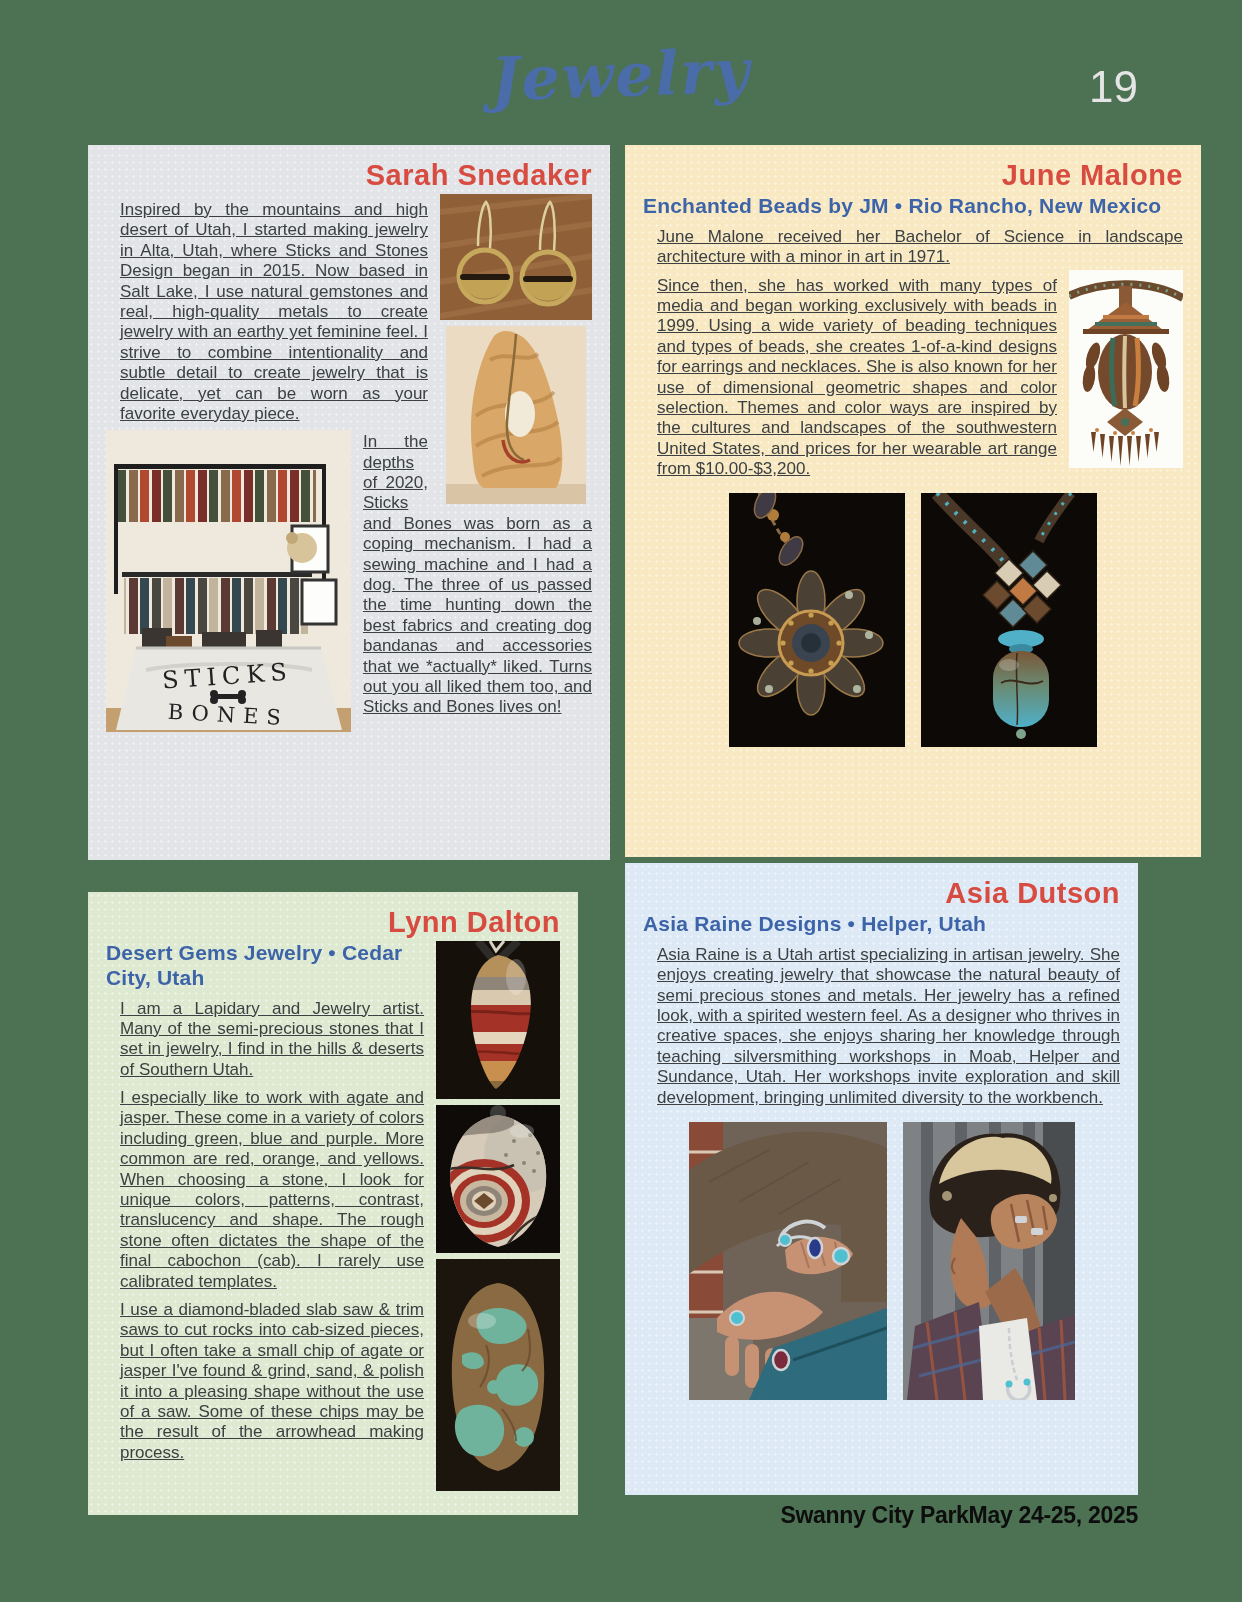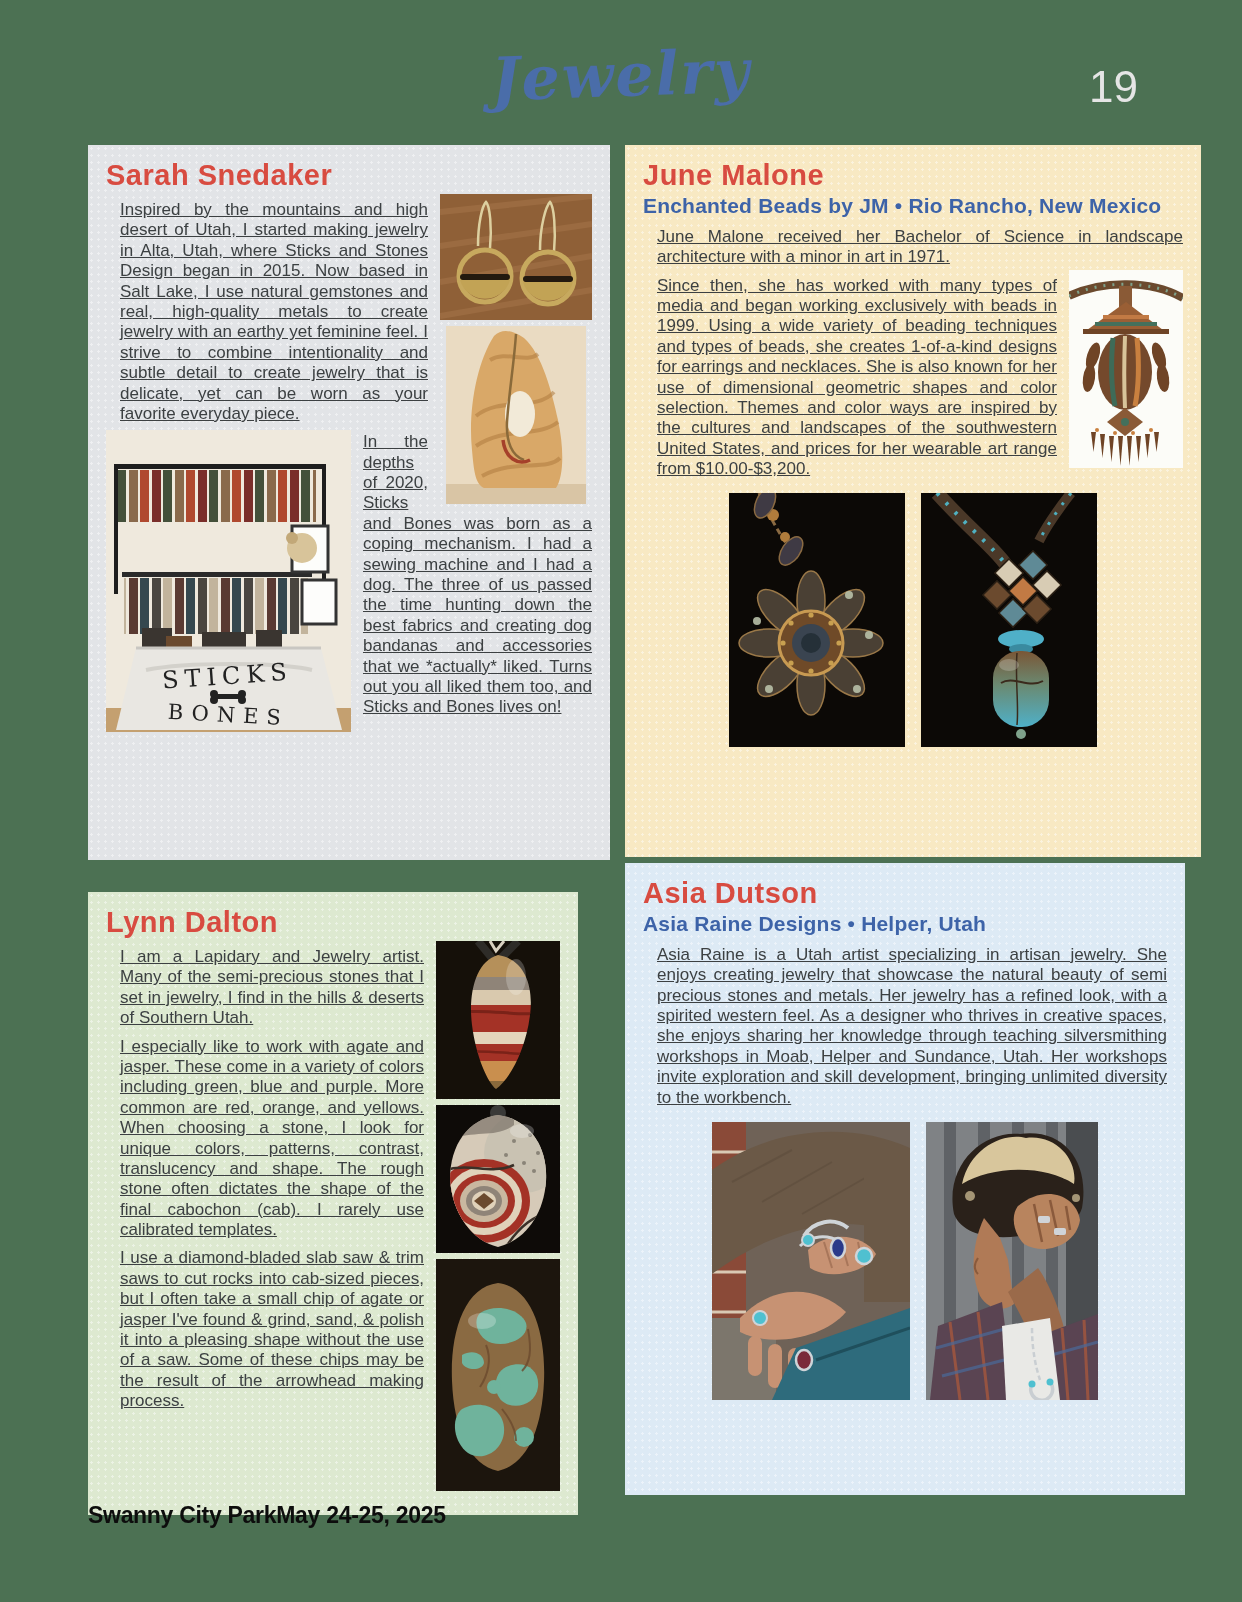--- a/index.html
+++ b/index.html
@@ -8,31 +8,31 @@
   .page-title{position:absolute;top:40px;left:0;width:1242px;text-align:center;
     font-family:"DejaVu Serif",serif;font-style:italic;font-weight:bold;font-size:60px;
     color:#4a6da9;transform:rotate(-2deg);letter-spacing:2px;}
   .page-number{position:absolute;top:62px;right:104px;font-size:44px;color:#e5e5e5;}
   .box{position:absolute;box-sizing:border-box;padding:14px 18px 14px 18px;overflow:hidden;
     background-image:radial-gradient(rgba(255,255,255,0.45) 1px, rgba(0,0,0,0) 1.1px);
     background-size:7px 7px;}
   .box-sarah{left:88px;top:145px;width:522px;height:715px;background-color:#e2e4e7;}
   .box-june {left:625px;top:145px;width:576px;height:712px;background-color:#f8e9c3;}
   .box-lynn {left:88px;top:892px;width:490px;height:623px;background-color:#dde9d0;}
-  .box-asia {left:625px;top:863px;width:560px;height:632px;background-color:#ddeaf5;}
-  .artist-name{margin:0 0 2px 0;font-size:29px;font-weight:bold;color:#d84b40;letter-spacing:0.5px;}
+  .box-asia {left:625px;top:863px;width:513px;height:632px;background-color:#ddeaf5;}
+  .artist-name{margin:0 0 2px 0;font-size:29px;font-weight:bold;color:#d84b40;letter-spacing:0.5px;text-align:right;}
   .artist-biz{font-size:21px;line-height:1.18;color:#3d63a8;font-weight:bold;letter-spacing:0.2px;}
   p.body{font-size:17px;line-height:1.2;color:#3c4042;text-align:justify;margin:8px 0 0 14px;text-decoration:underline;}
   .photo-col{float:right;display:flex;flex-direction:column;align-items:center;gap:6px;
     margin:0 0 8px 12px;}
   .booth-float{float:left;margin:6px 12px 2px 0;}
   .pendant-float{float:right;margin:2px 0 6px 12px;}
   .photo-row{display:flex;justify-content:center;gap:16px;margin-top:14px;}
   .footer{position:absolute;left:88px;top:1502px;width:1050px;display:flex;
-    justify-content:flex-start;font-weight:bold;font-size:23px;color:#0d0d0d;letter-spacing:-0.3px;}
+    justify-content:flex-end;font-weight:bold;font-size:23px;color:#0d0d0d;letter-spacing:-0.3px;}
   svg{display:block;}
 </style>
 </head>
 <body>
 
 <div class="sheet">
 
   <div class="page-title">Jewelry</div>
   <div class="page-number">19</div>
 
@@ -330,20 +330,21 @@
         </g>
         <g stroke="#6b4a2e" stroke-width="2" fill="none" opacity="0.8">
           <path d="M50 86 C56 100 52 116 44 128"></path>
             <path d="M92 70 C96 92 94 104 86 112"></path>
           <path d="M66 150 C74 160 80 170 80 182"></path>
         </g>
         <ellipse cx="46" cy="62" rx="14" ry="8" fill="#ffffff" opacity="0.25"></ellipse>
       </svg>
     </div>
 
+    <div class="artist-biz">Desert Gems Jewelry • Cedar City, Utah</div>
     <p class="body">I am a Lapidary and Jewelry artist. Many of the semi-precious stones that I set in jewelry, I find in the hills &amp; deserts of Southern Utah.</p>
     <p class="body">I especially like to work with agate and jasper. These come in a variety of colors including green, blue and purple. More common are red, orange, and yellows. When choosing a stone, I look for unique colors, patterns, contrast, translucency and shape. The rough stone often dictates the shape of the final cabochon (cab). I rarely use calibrated templates.</p>
     <p class="body">I use a diamond-bladed slab saw &amp; trim saws to cut rocks into cab-sized pieces, but I often take a small chip of agate or jasper I've found &amp; grind, sand, &amp; polish it into a pleasing shape without the use of a saw. Some of these chips may be the result of the arrowhead making process.</p>
   </section>
 
   <section class="box box-asia">
     <h2 class="artist-name">Asia Dutson</h2>
     <div class="artist-biz">Asia Raine Designs • Helper, Utah</div>
     <p class="body">Asia Raine is a Utah artist specializing in artisan jewelry. She enjoys creating jewelry that showcase the natural beauty of semi precious stones and metals.  Her jewelry has a refined look, with a spirited western feel.  As a designer who thrives in creative spaces, she enjoys sharing her knowledge through teaching silversmithing workshops in Moab, Helper and Sundance, Utah. Her workshops invite exploration and skill development, bringing unlimited diversity to the workbench.</p>
 

